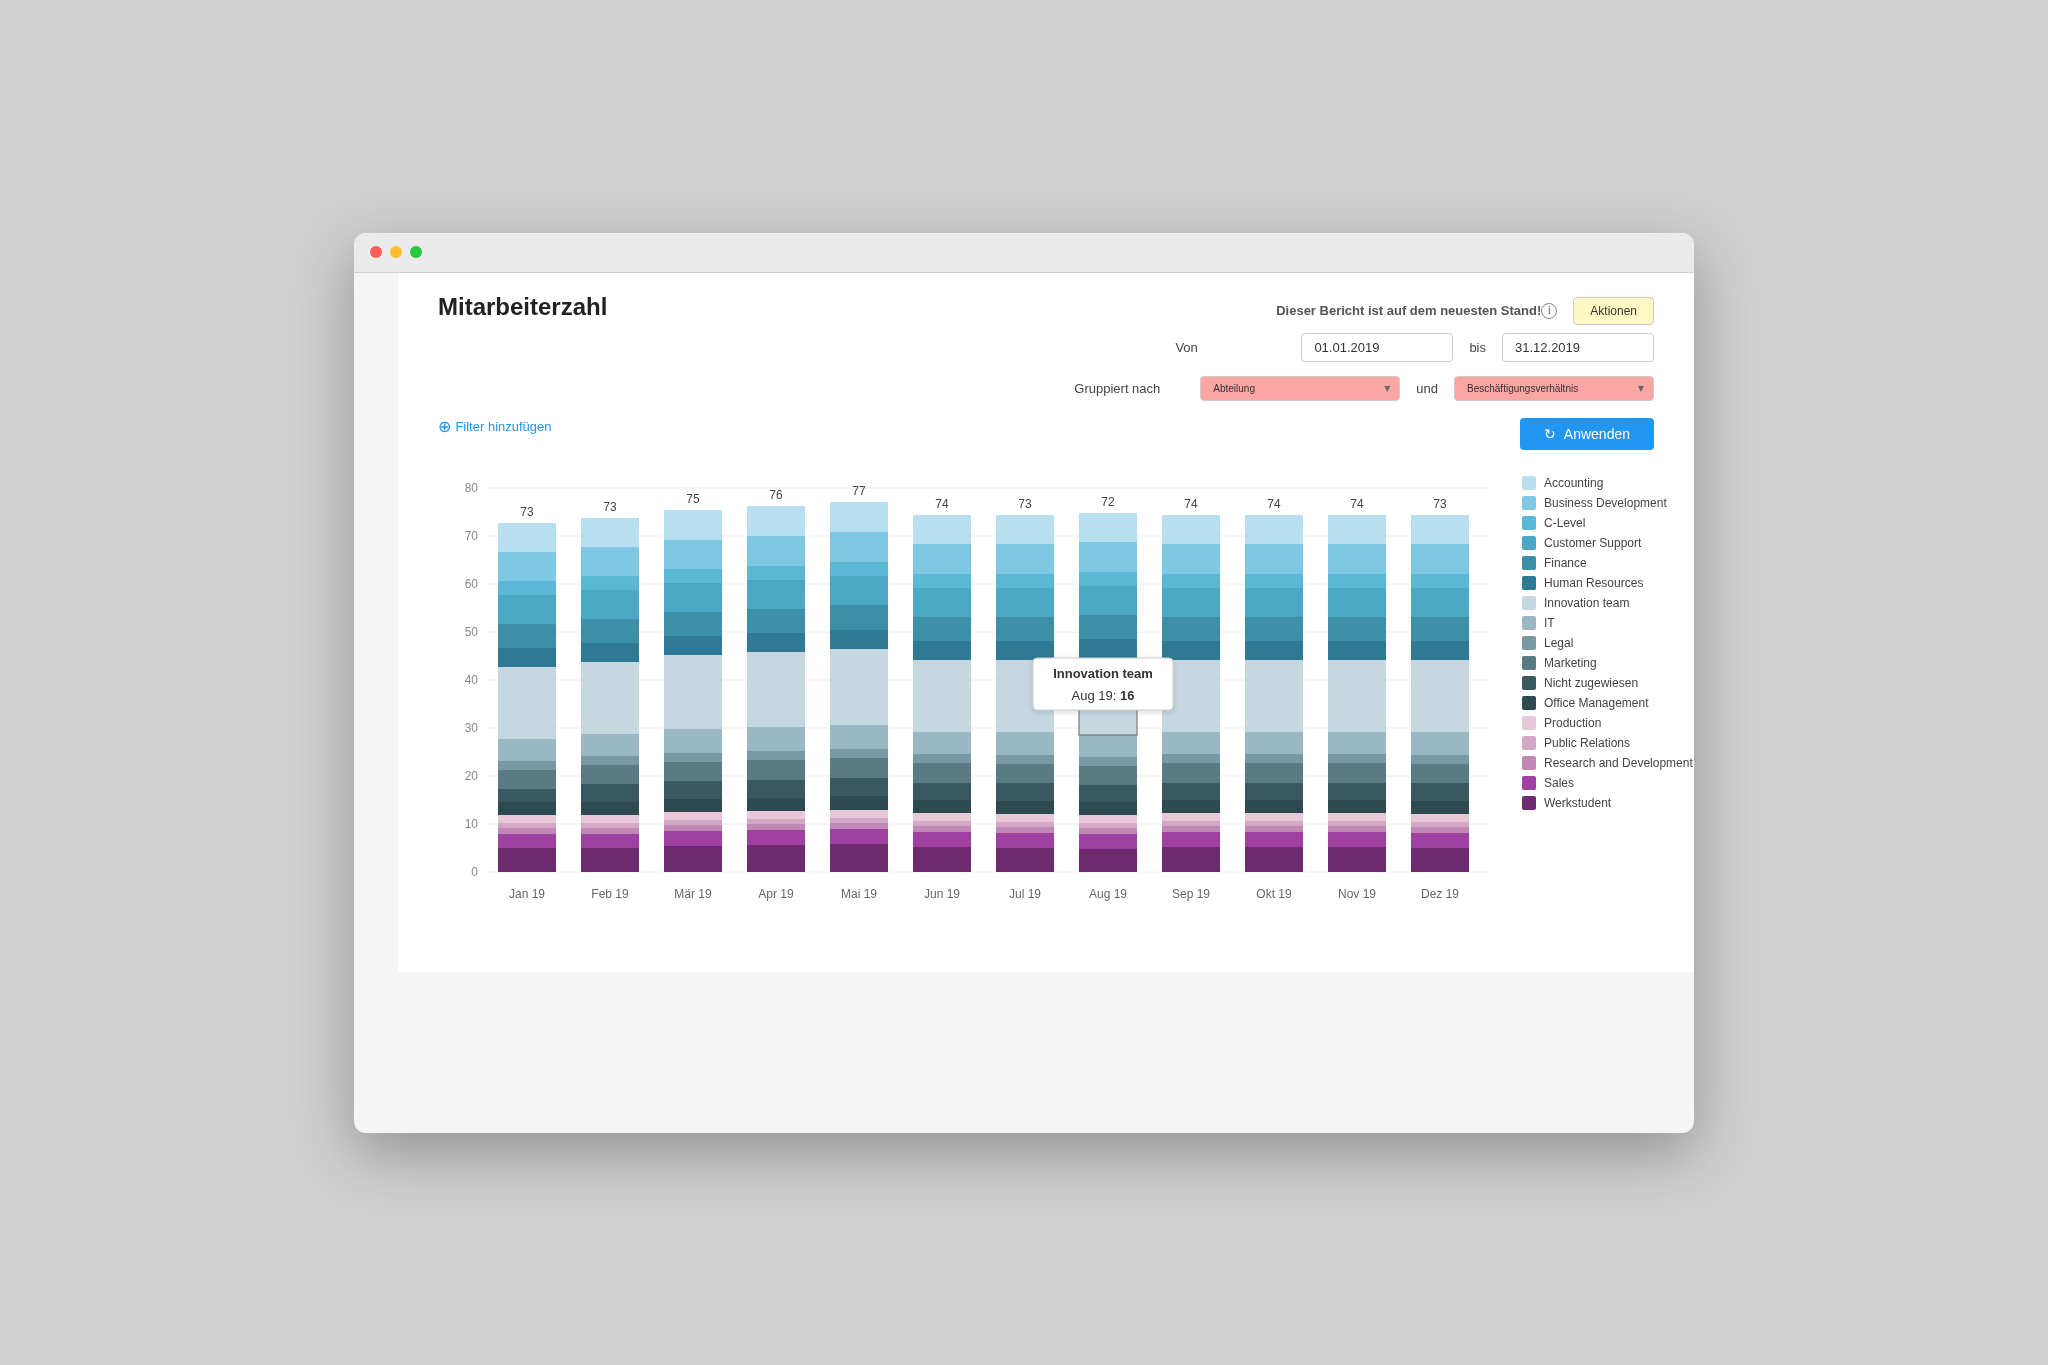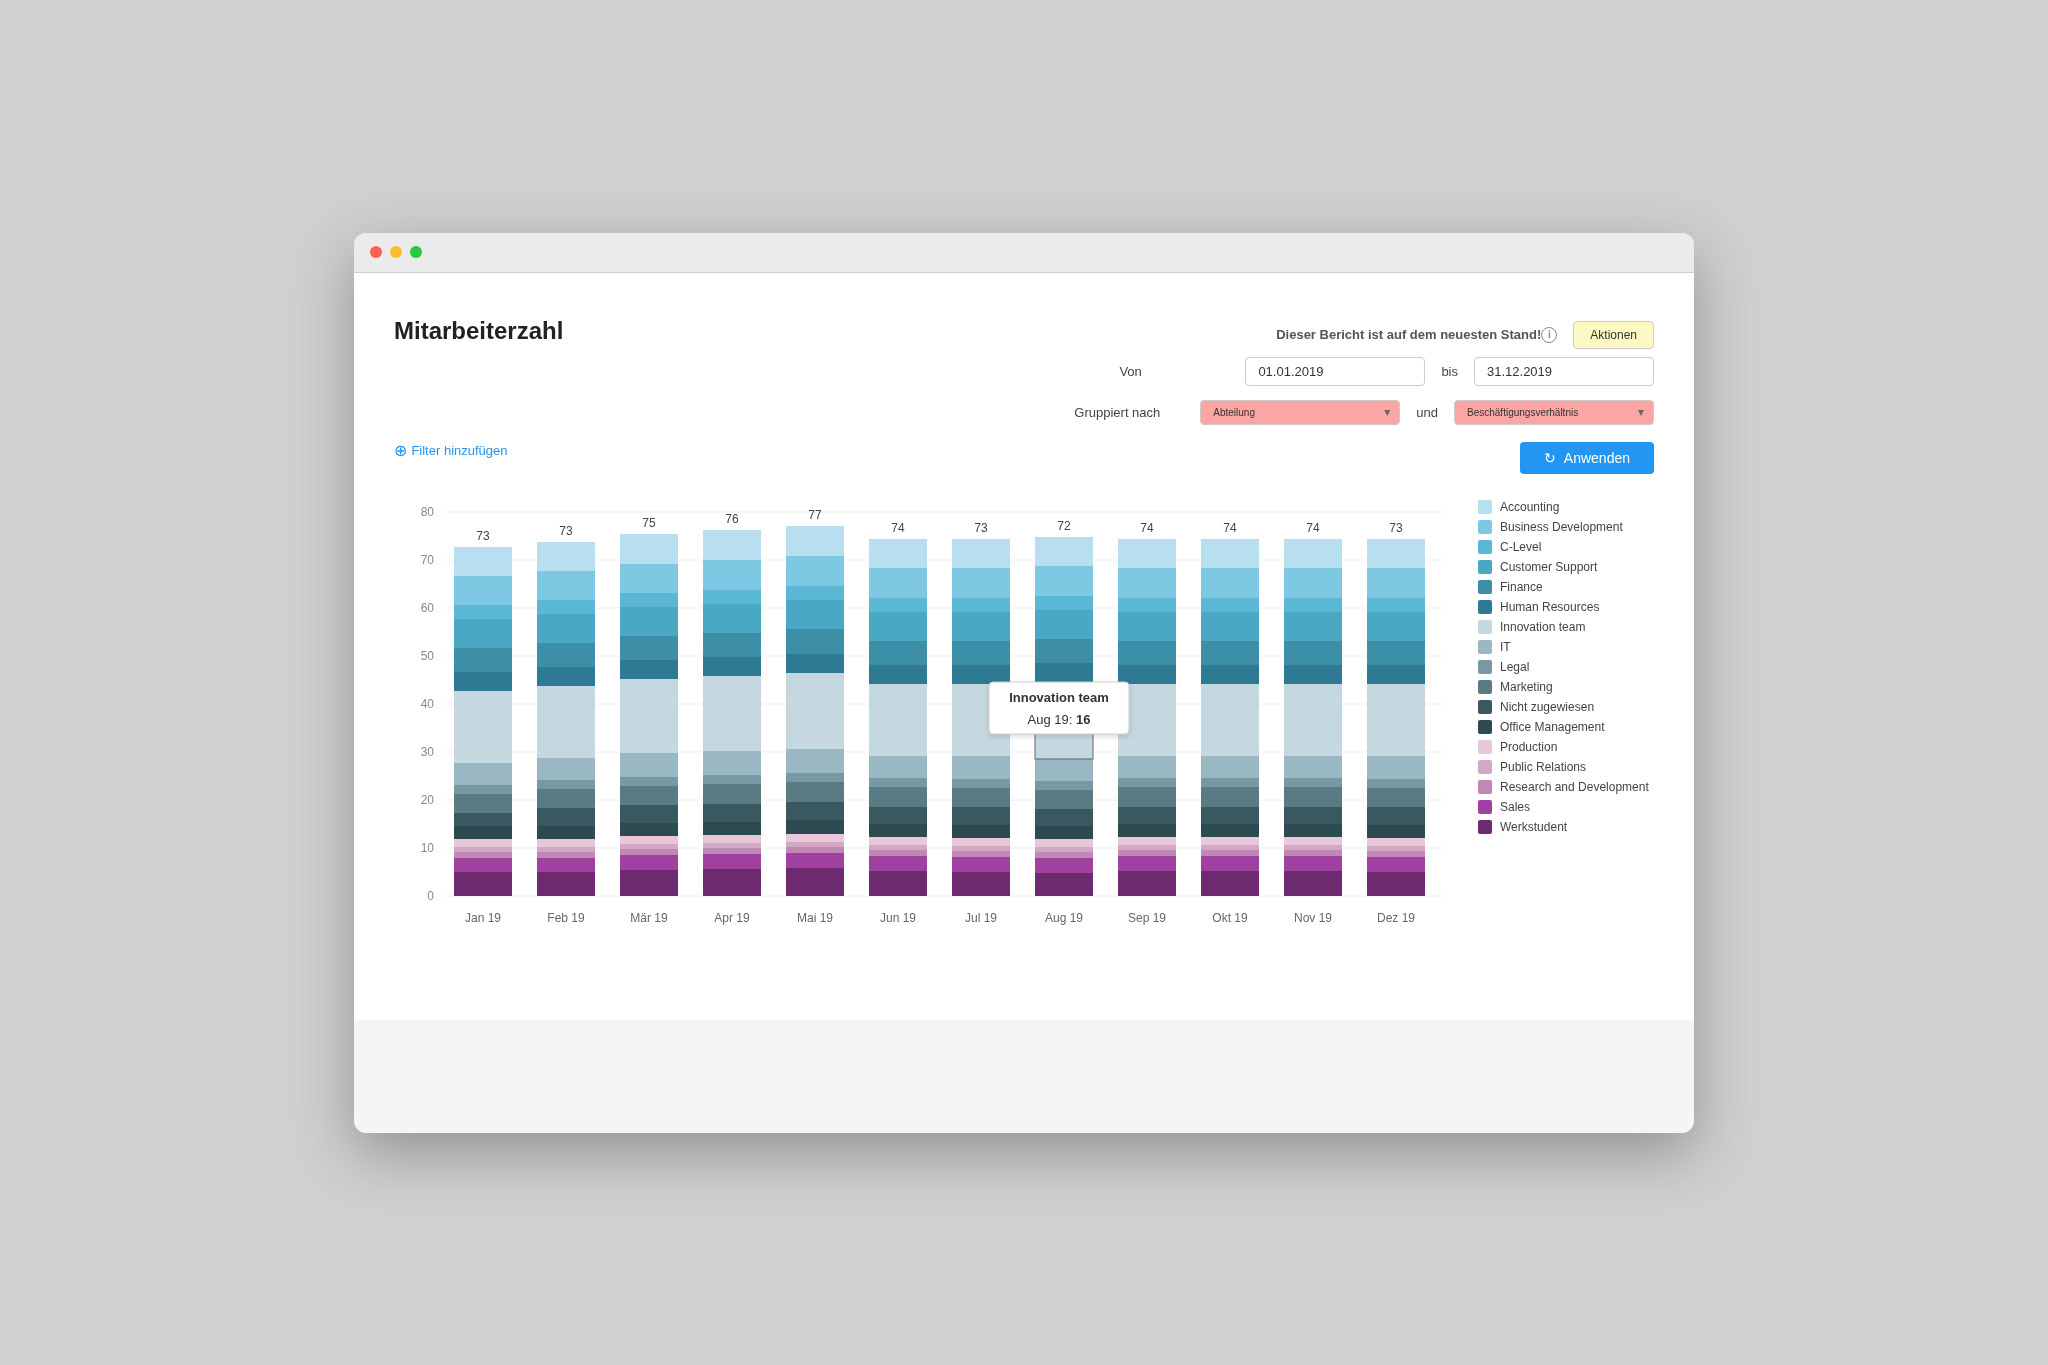--- a/index.html
+++ b/index.html
@@ -31,23 +31,24 @@
     }
     .traffic-light {
       width: 12px; height: 12px;
       border-radius: 50%;
       margin-right: 8px;
     }
     .tl-red { background: #ff5f56; }
     .tl-yellow { background: #ffbd2e; }
     .tl-green { background: #27c93f; }
     .content {
-      padding: 44px 40px;
+      padding: 20px 40px;
       background: #fff;
       min-height: calc(100% - 40px);
+      margin-left: 44px;
     }
     .header-row {
       display: flex;
       align-items: flex-start;
       justify-content: space-between;
       margin-bottom: 8px;
     }
     .page-title {
       font-size: 24px;
       font-weight: 700;
@@ -110,21 +111,21 @@
       color: #444;
       width: 110px;
     }
     .filter-input {
       padding: 6px 12px;
       border: 1.5px solid #ccc;
       border-radius: 4px;
       font-size: 13px;
       color: #333;
       background: #fff;
-      width: 180px;
+      width: 152px;
     }
     .filter-sep {
       font-size: 13px;
       color: #444;
     }
     .filter-select {
       padding: 6px 32px 6px 12px;
       border: 1.5px solid #ccc;
       border-radius: 4px;
       font-size: 10px;

